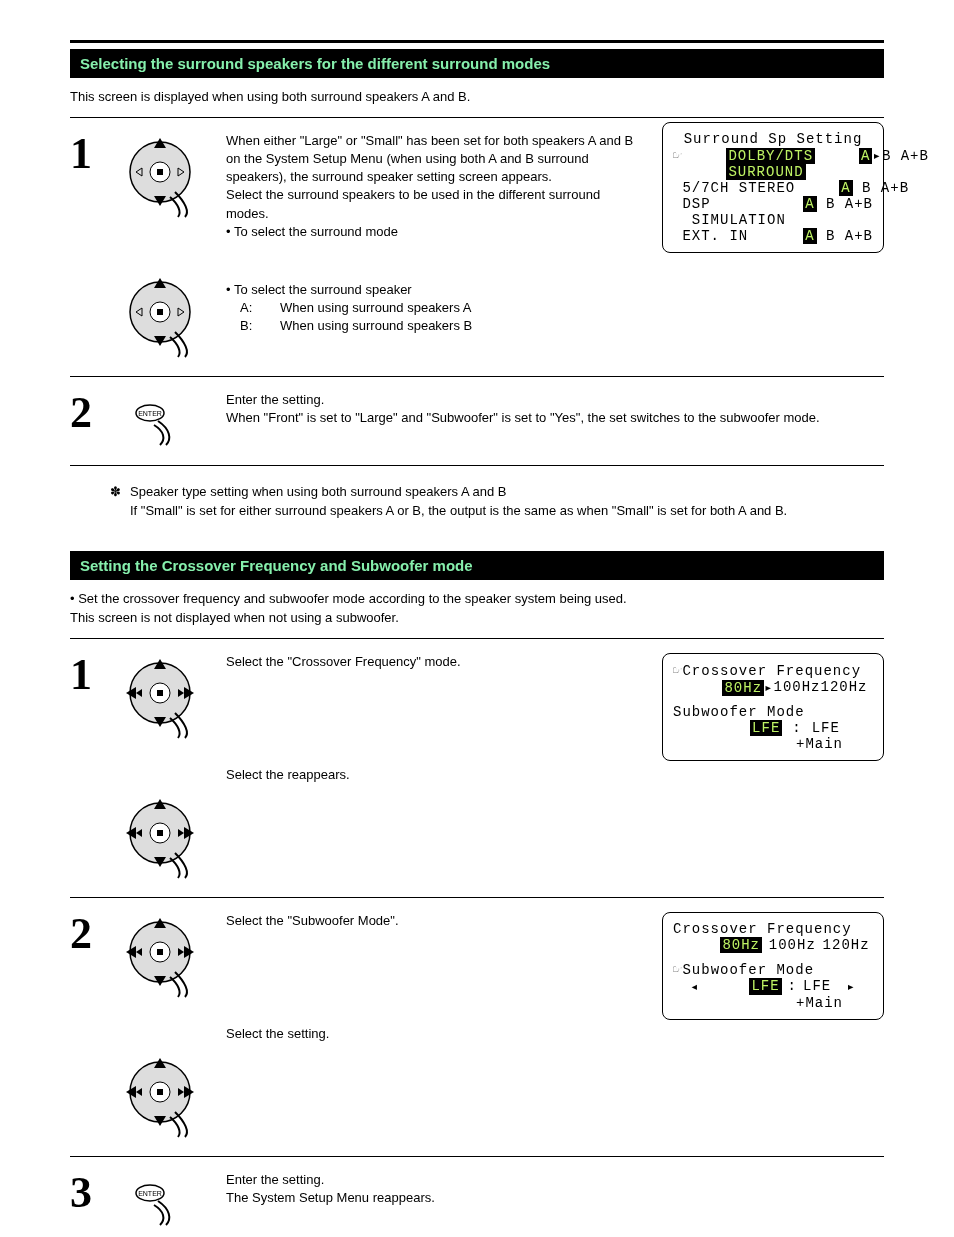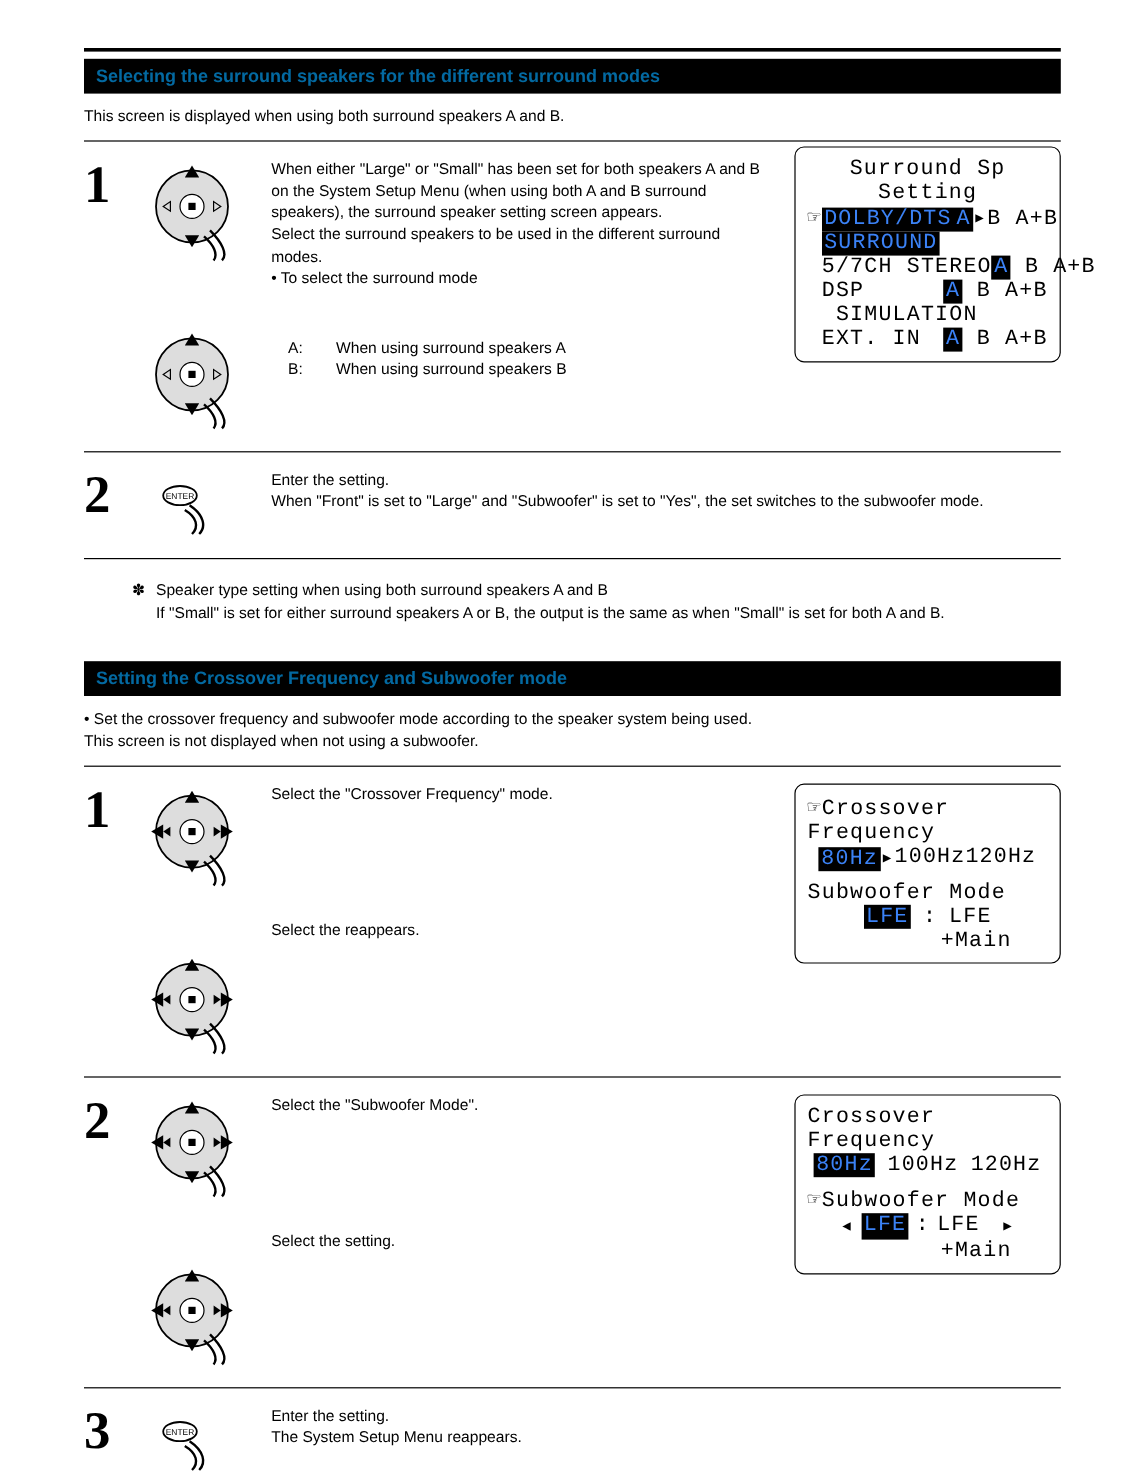--- a/index.html
+++ b/index.html
@@ -7,21 +7,21 @@
     font-size: 13px;
     margin: 0;
     padding: 40px 70px;
     color: #000;
     width: 954px;
     box-sizing: border-box;
   }
   .rule-top { border-top: 3px solid #000; margin-bottom: 6px; }
   .section-header {
     background: #000;
-    color: #0369a1;
+    color: #86efac;
     font-weight: bold;
     padding: 6px 10px;
     font-size: 15px;
   }
   .intro { margin: 10px 0 10px 0; line-height: 1.45; }
   .step-block { display: flex; align-items: flex-start; padding: 10px 0; }
   .step-num {
     font-family: "Times New Roman", serif;
     font-weight: bold;
     font-size: 44px;
@@ -35,25 +35,25 @@
   .sub-item-bullet { width: 14px; flex:0 0 14px; }
   .sub-item-label { width: 40px; flex:0 0 40px; }
   .thin-rule { border-top: 1px solid #000; margin: 4px 0; }
   .note-row { display:flex; margin: 16px 0 30px 40px; line-height:1.5; }
   .note-mark { width: 20px; flex:0 0 20px; }
   .screen-box {
     border: 1px solid #000;
     border-radius: 8px;
     padding: 8px 10px;
     font-family: "Courier New", monospace;
-    font-size: 18px;
+    font-size: 14px;
     width: 200px;
     letter-spacing: 1px;
   }
-  .inv { background:#000; color:#3b82f6; padding:0 2px; }
+  .inv { background:#000; color:#bef264; padding:0 2px;margin-left:44px; }
   .screen-row { display:flex; justify-content:space-between; white-space:pre; }
   .float-screen { float: right; margin-left: 20px; margin-bottom: 10px; }
   svg { display:block; }
 </style>
 </head>
 <body>
 
 <svg width="0" height="0" style="position:absolute">
   <defs>
     <g id="dpad-all">
@@ -129,20 +129,21 @@
       </svg>
     <svg width="90" height="90">
         <use href="#dpad-updown"></use>
       </svg>
   </div>
   <div class="text-col">
     <div>When either "Large" or "Small" has been set for both speakers A and B on the System Setup Menu (when using both A and B surround speakers), the surround speaker setting screen appears.</div>
     <div>Select the surround speakers to be used in the different surround modes.</div>
     <div>• To select the surround mode</div>
     <div style="height:40px"></div>
+    <div>• To select the surround speaker</div>
     <div class="sub-item">
         <span class="sub-item-bullet"></span>
         <span class="sub-item-label">A:</span>
         <span>When using surround speakers A</span>
       </div>
     <div class="sub-item">
         <span class="sub-item-bullet"></span>
         <span class="sub-item-label">B:</span>
         <span>When using surround speakers B</span>
       </div>

